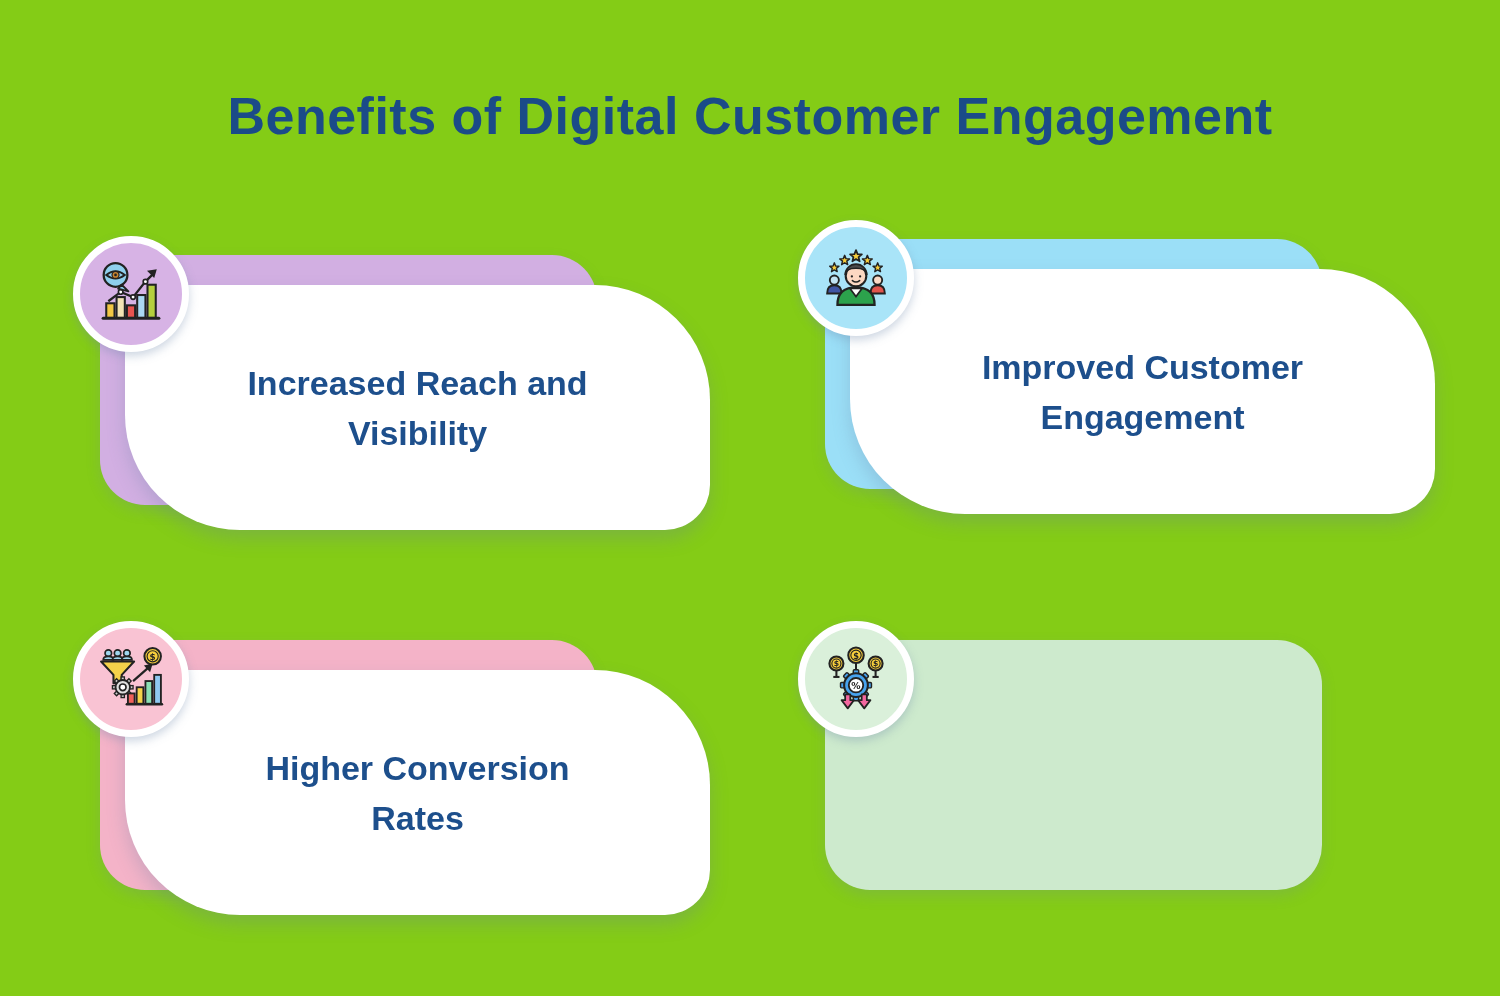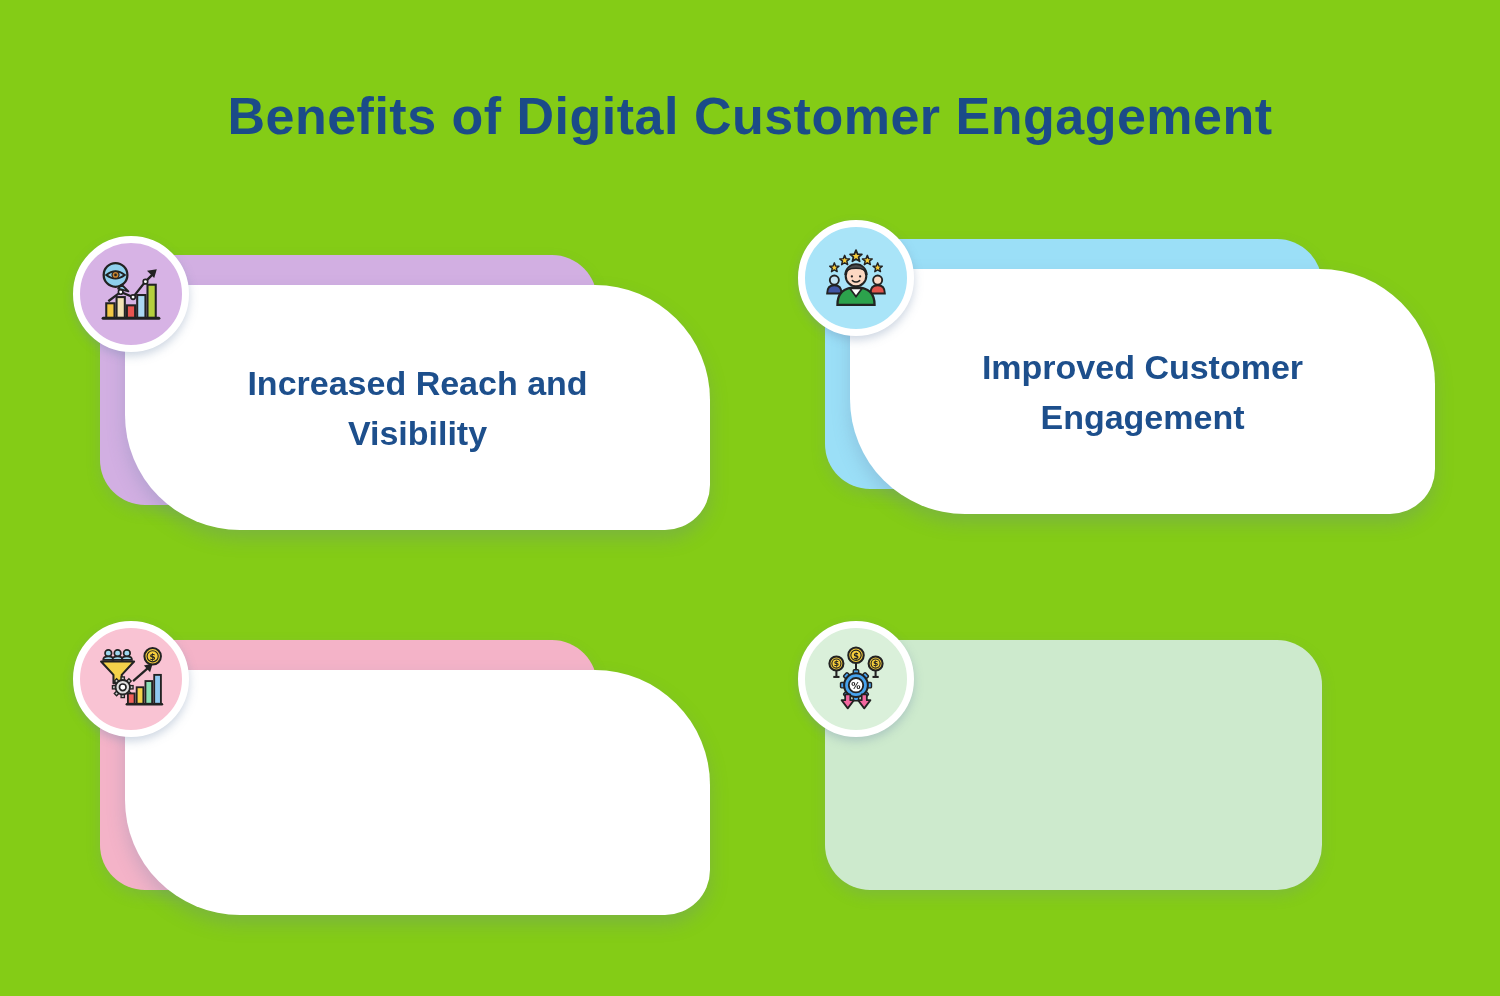--- a/index.html
+++ b/index.html
@@ -118,20 +118,22 @@
         <circle cx="36" cy="30.5" r="1.1" fill="#222"></circle>
         <path d="M28.5,34.5 Q32,37.3 35.5,34.5" fill="none" stroke="#222" stroke-width="1.5" stroke-linecap="round"></path>
       </svg>
     </div>
   </div>
 
   <div class="card pos-c3" style="--accent: #f4b3c8; --badge: #f9c3d3;">
     <div class="layer"></div>
     <div class="panel">
       <div class="label" style="color: rgb(29, 79, 140);">
+        <div>Higher Conversion</div>
+        <div>Rates</div>
       </div>
     </div>
     <div class="badge">
       <svg viewBox="0 0 64 64">
         <g stroke="#222" stroke-width="1.6" fill="#9fd6ee">
           <circle cx="10" cy="7" r="3.2"></circle>
             <path d="M5,13.5 Q5,10 10,10 Q15,10 15,13.5 Z"></path>
           <circle cx="19" cy="7" r="3.2"></circle>
             <path d="M14,13.5 Q14,10 19,10 Q24,10 24,13.5 Z"></path>
           <circle cx="28" cy="7" r="3.2"></circle>

